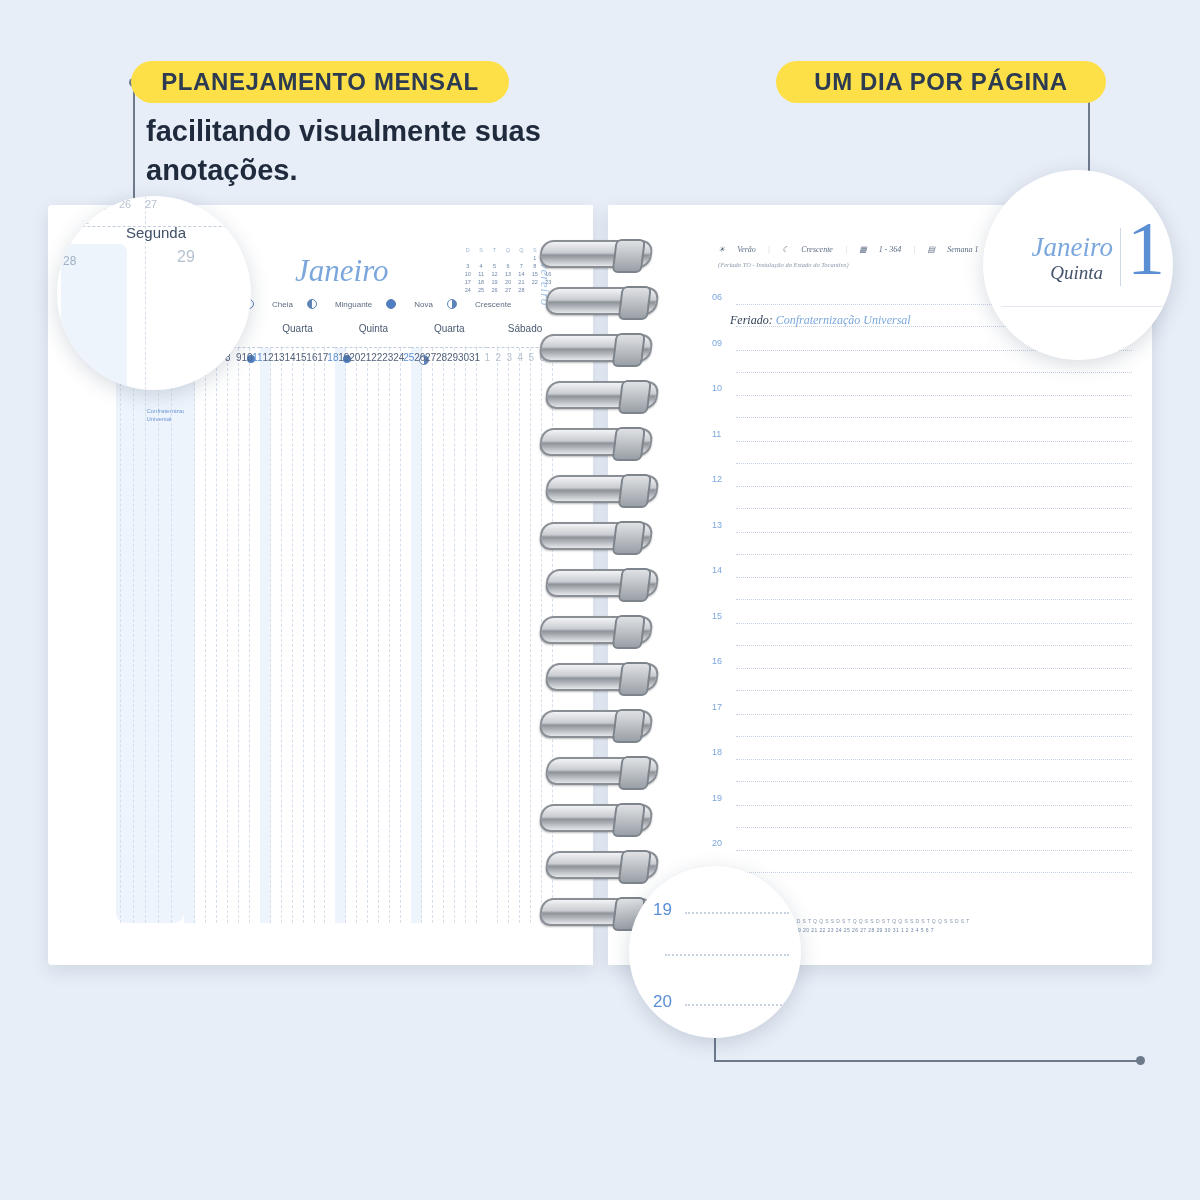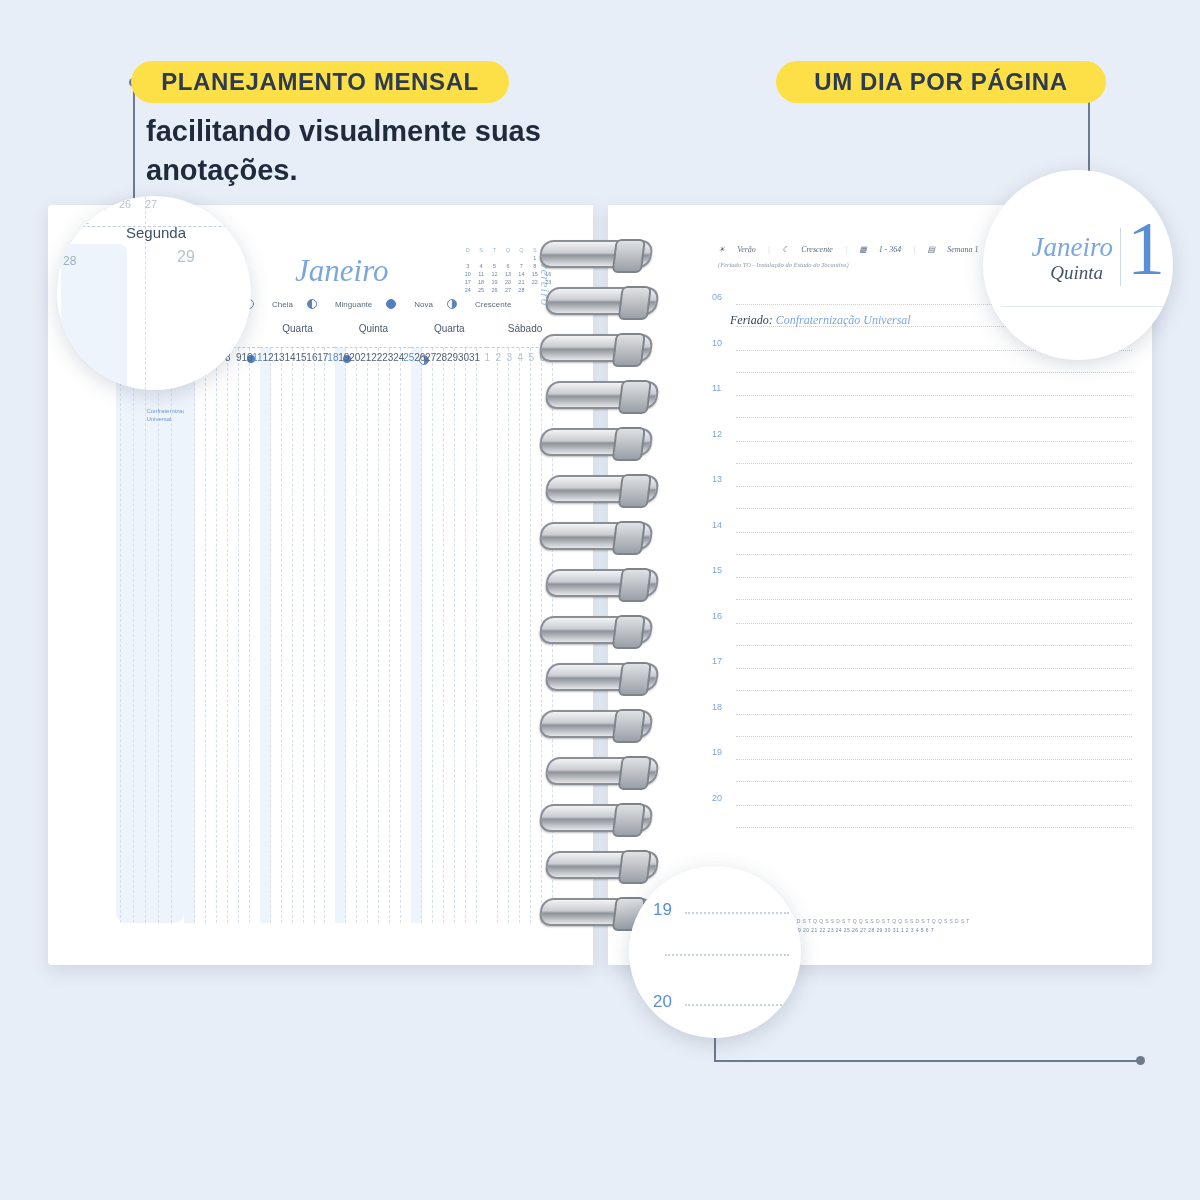--- a/index.html
+++ b/index.html
@@ -473,20 +473,25 @@
           <em>Confraternização Universal</em>
         </div>
 
         <div class="hours" id="hour-rows">
             <div class="hrow">
               <span class="lbl">06</span>
               <span class="l1"></span>
               <span class="l2"></span>
             </div>
             <div class="hrow">
+              <span class="lbl">09</span>
+              <span class="l1"></span>
+              <span class="l2"></span>
+            </div>
+            <div class="hrow">
               <span class="lbl">10</span>
               <span class="l1"></span>
               <span class="l2"></span>
             </div>
             <div class="hrow">
               <span class="lbl">11</span>
               <span class="l1"></span>
               <span class="l2"></span>
             </div>
             <div class="hrow">

